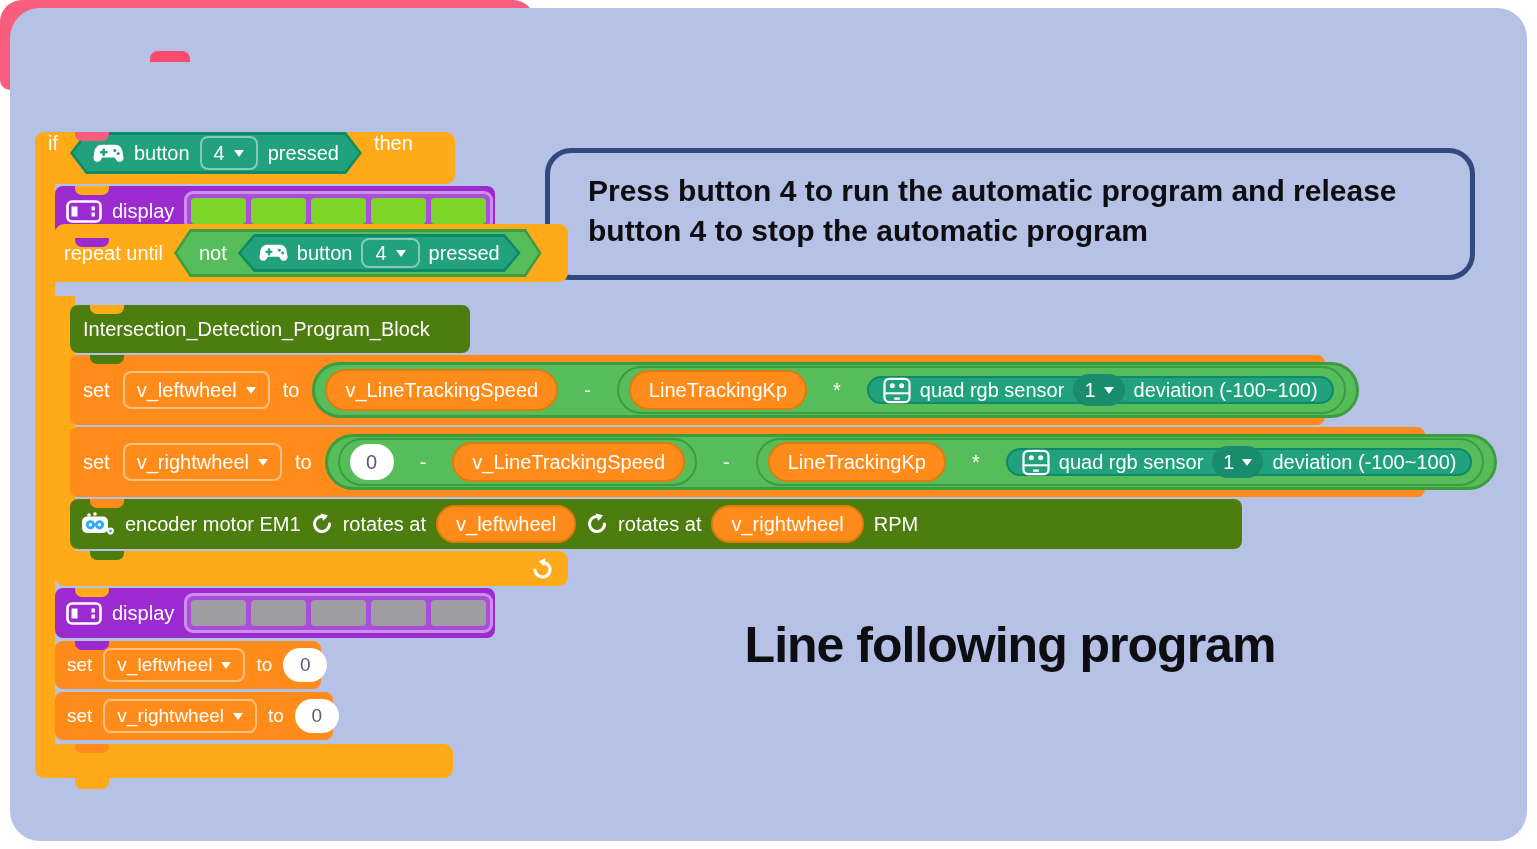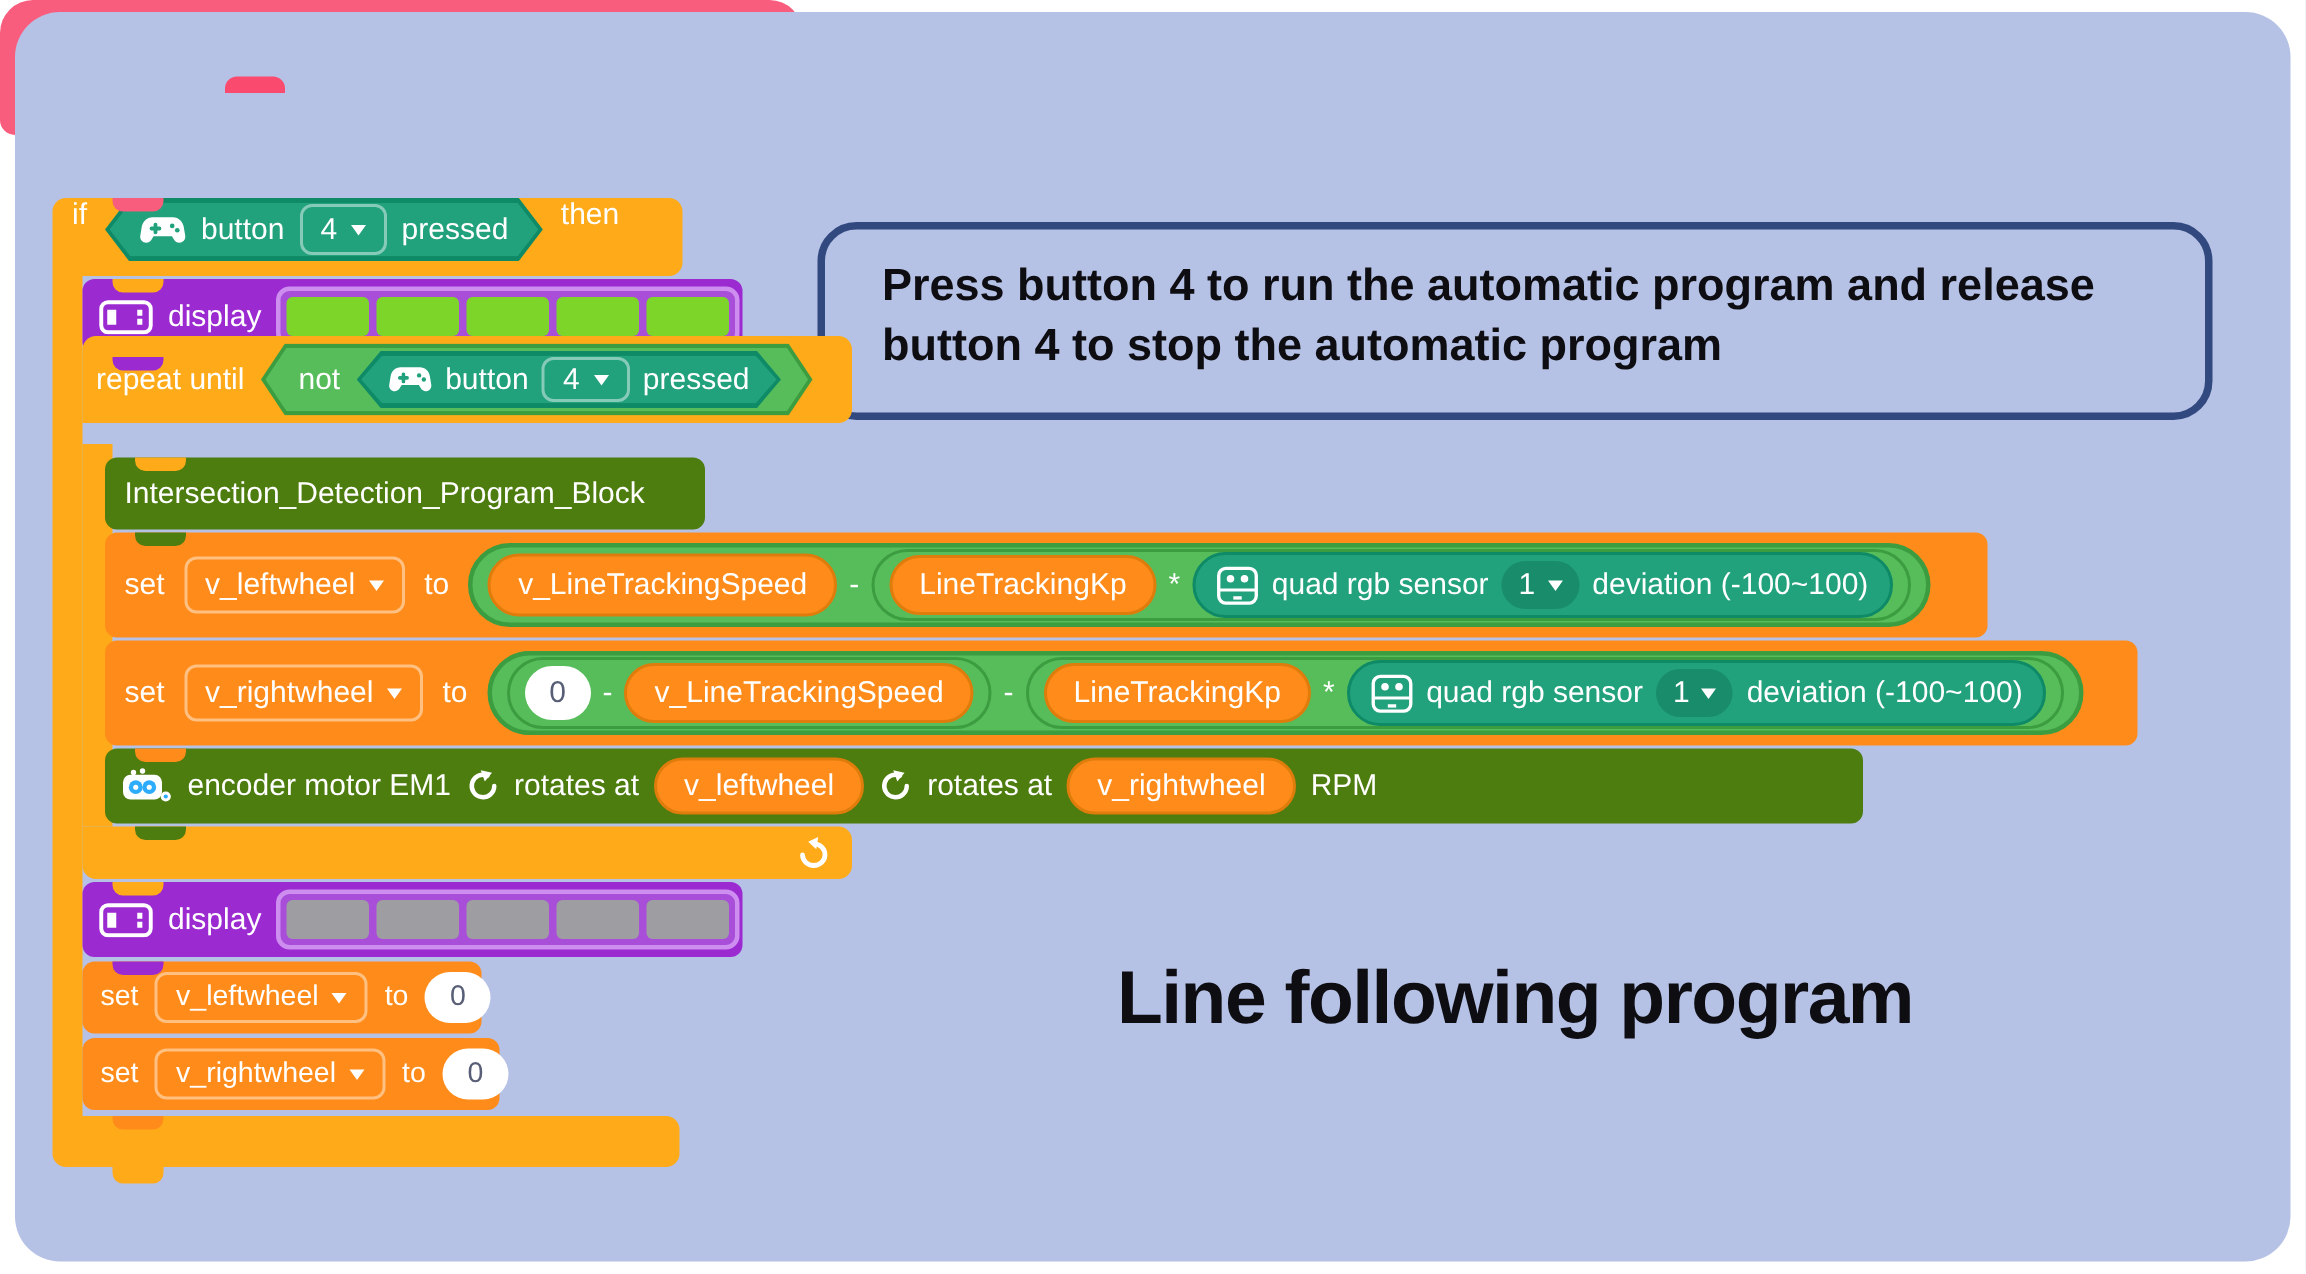--- a/index.html
+++ b/index.html
@@ -9,21 +9,21 @@
   .abs{position:absolute;}
   .blocktext{color:#fff;font-size:20px;white-space:nowrap;}
   .row{display:flex;align-items:flex-start;}
 
   
   .annotation{position:absolute;left:545px;top:148px;width:930px;height:132px;
       border:5px solid #31497f;border-radius:26px;box-sizing:border-box;
       display:flex;align-items:center;padding:0 30px 6px 38px;}
   .annotation p{margin:0;font-size:30px;line-height:40px;font-weight:bold;color:#0d0d12;}
 
-  .caption{position:absolute;left:650px;top:636px;width:720px;text-align:center;
+  .caption{position:absolute;left:650px;top:616px;width:720px;text-align:center;
       font-size:50px;font-weight:bold;color:#0d0d12;letter-spacing:-1px;}
 
   
   .blk{position:absolute;border-radius:8px;box-sizing:border-box;display:flex;align-items:center;}
   .pink{background:#4d7c0f;align-items:center;}
   .ctrl{background:#ffab19;}
   .vars{background:#ff8c1a;}
   .purple{background:#9b2bd1;}
   .blue{background:#4d7c0f;}
 
@@ -46,24 +46,24 @@
   .hex-green>.hex-in{background:#57bd5a;}
   .hex-teal{background:#0e8a66;}
   .hex-teal>.hex-in{background:#21a17c;gap:10px;padding:0 20px;}
 
   .ddbox{display:flex;align-items:center;gap:9px;border:2px solid rgba(255,255,255,0.45);
       border-radius:8px;height:34px;padding:0 12px;box-sizing:border-box;color:#fff;font-size:20px;white-space:nowrap;}
   .chev{width:0;height:0;border-left:5px solid transparent;border-right:5px solid transparent;border-top:7px solid #fff;}
 
   
   .gpill{background:#57bd5a;border:3px solid #3c9c40;border-radius:30px;display:flex;align-items:center;
-      gap:8px;padding:0 10px;box-sizing:border-box;}
+      gap:26px;padding:0 10px;box-sizing:border-box;}
   .opill{background:#ff8c1a;border:2px solid #de7c0c;border-radius:22px;height:42px;display:flex;
       align-items:center;padding:0 18px;color:#fff;font-size:20px;white-space:nowrap;box-sizing:border-box;}
-  .tpill{background:#21a17c;border:2px solid #0e8a66;border-radius:22px;height:44px;display:flex;
+  .tpill{background:#21a17c;border:2px solid #0e8a66;border-radius:22px;height:28px;display:flex;
       align-items:center;gap:9px;padding:0 14px;box-sizing:border-box;}
   .toval{background:#188c6b;border-radius:16px;height:32px;display:flex;align-items:center;gap:8px;
       padding:0 11px;color:#fff;font-size:20px;}
   .wOval{background:#fff;border-radius:18px;min-width:44px;height:36px;display:flex;align-items:center;
       justify-content:center;color:#575e75;font-size:20px;box-sizing:border-box;padding:0 10px;}
   .op{color:#fff;font-size:20px;}
 
   
   .sqwrap{border:3px solid #ce8ef0;background:#a84ed9;border-radius:9px;display:flex;gap:5px;
       padding:4px;box-sizing:border-box;}

